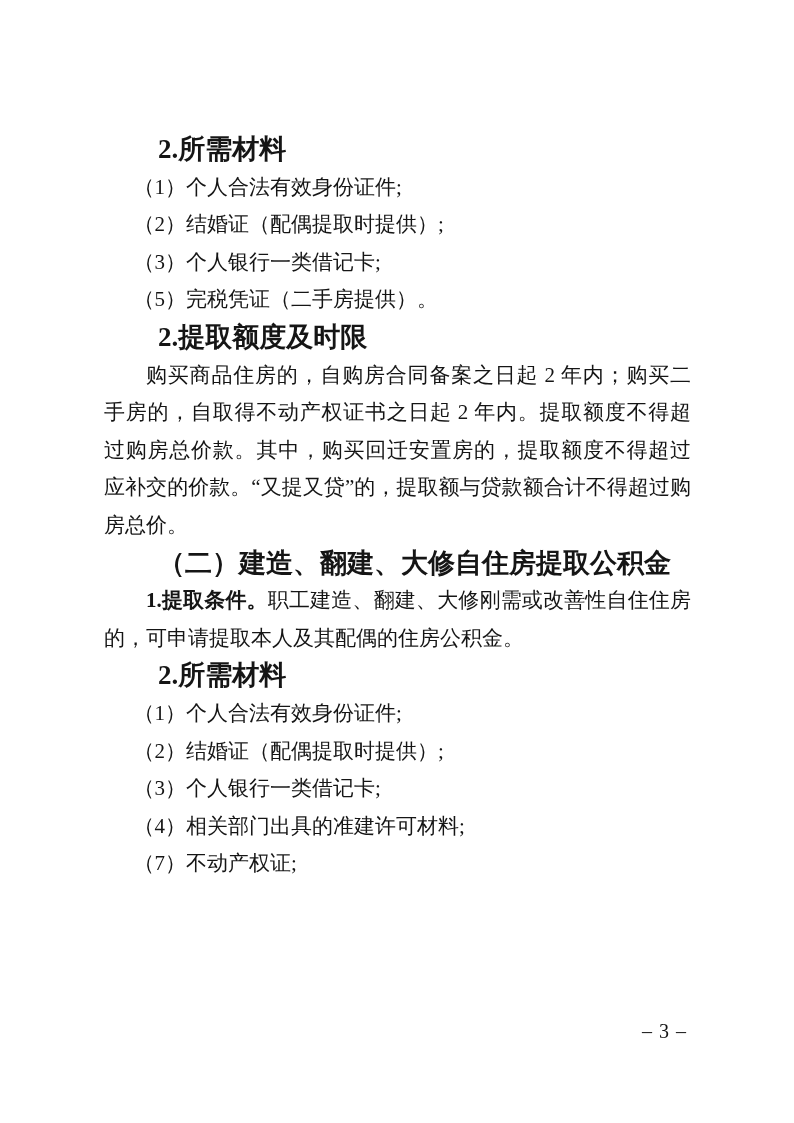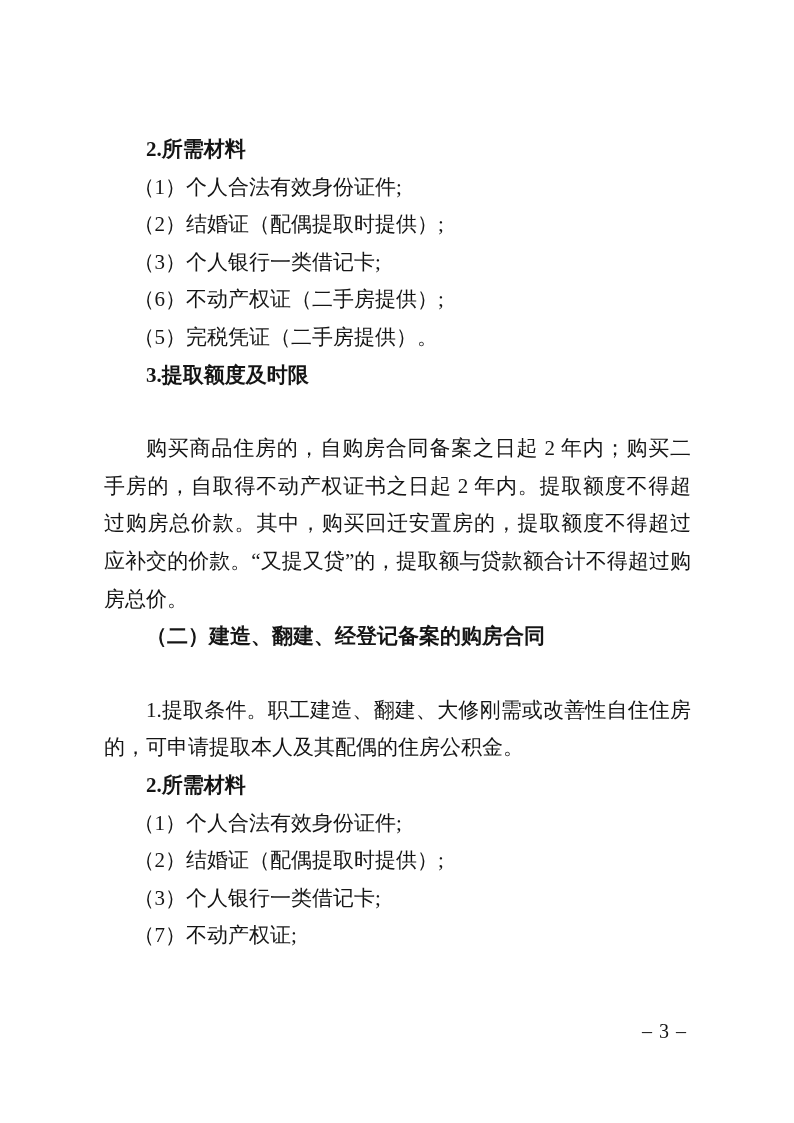--- a/index.html
+++ b/index.html
@@ -17,64 +17,63 @@
     position: absolute;
     left: 104px;
     top: 131px;
     width: 587px;
     font-size: 21px;
     line-height: 37.6px;
   }
   .heading {
     font-weight: 700;
     text-indent: 2em;
-    font-size: 21px;
+    font-size: 27px;
     font-family: Liberation Serif, serif;
   }
   .list-item {
     text-indent: 1.4em;
   }
   .para {
     text-indent: 2em;
     text-align: justify;
-    margin-top: 36px;
   }
   .para .lead {
-    font-weight: 400;
+    font-weight: 700;
   }
   .page-number {
     position: absolute;
     top: 1019px;
     right: 107px;
     font-size: 20px;
     line-height: 24px;
     letter-spacing: 1px;
   }
 </style>
 </head>
 <body>
 
 <div class="page">
   <div class="text-block">
 
     <p class="heading">2.所需材料</p>
     <p class="list-item">（1）个人合法有效身份证件;</p>
     <p class="list-item">（2）结婚证（配偶提取时提供）;</p>
     <p class="list-item">（3）个人银行一类借记卡;</p>
-    <p class="list-item">（6）不动产权证（二手房提供）;</p>
     <p class="list-item">（5）完税凭证（二手房提供）。</p>
 
-    <p class="heading">3.提取额度及时限</p>
+    <p class="heading">2.提取额度及时限</p>
     <p class="para">购买商品住房的，自购房合同备案之日起 2 年内；购买二手房的，自取得不动产权证书之日起 2 年内。提取额度不得超过购房总价款。其中，购买回迁安置房的，提取额度不得超过应补交的价款。“又提又贷”的，提取额与贷款额合计不得超过购房总价。</p>
 
-    <p class="heading">（二）建造、翻建、经登记备案的购房合同</p>
+    <p class="heading">（二）建造、翻建、大修自住房提取公积金</p>
     <p class="para"><span class="lead">1.提取条件。</span><span>职工建造、翻建、大修刚需或改善性自住住房的，可申请提取本人及其配偶的住房公积金。</span></p>
 
     <p class="heading">2.所需材料</p>
     <p class="list-item">（1）个人合法有效身份证件;</p>
     <p class="list-item">（2）结婚证（配偶提取时提供）;</p>
     <p class="list-item">（3）个人银行一类借记卡;</p>
+    <p class="list-item">（4）相关部门出具的准建许可材料;</p>
     <p class="list-item">（7）不动产权证;</p>
 
   </div>
 
   <div class="page-number">– 3 –</div>
 </div>
 
 </body></html>

